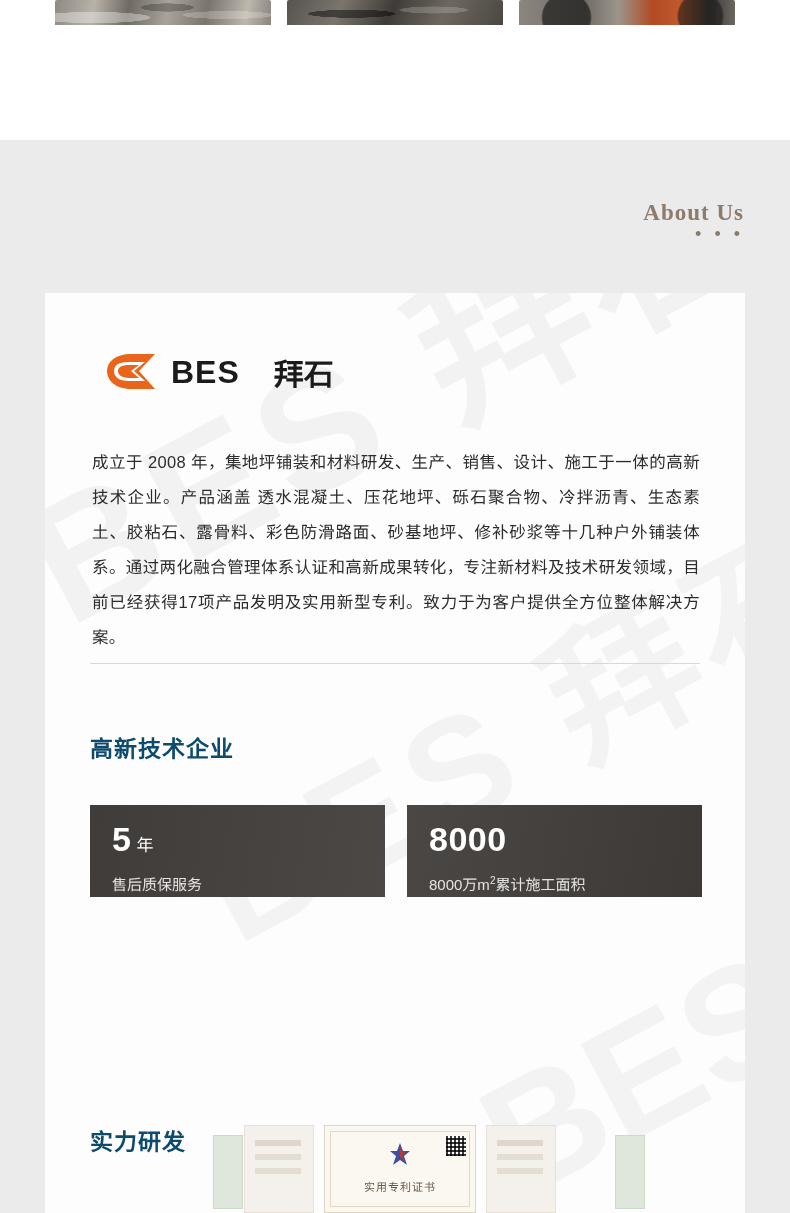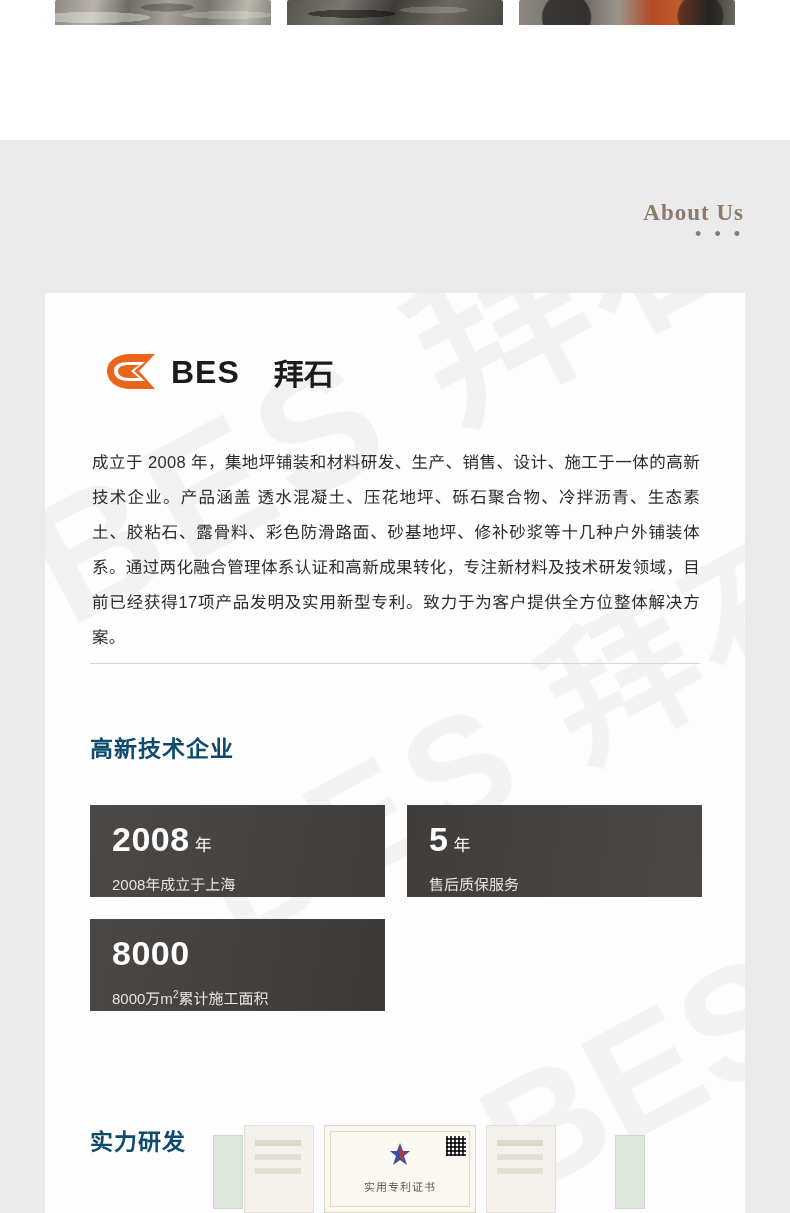--- a/index.html
+++ b/index.html
@@ -248,26 +248,20 @@
   </div>
 
   <p class="intro">成立于 2008 年，集地坪铺装和材料研发、生产、销售、设计、施工于一体的高新技术企业。产品涵盖 透水混凝土、压花地坪、砾石聚合物、冷拌沥青、生态素土、胶粘石、露骨料、彩色防滑路面、砂基地坪、修补砂浆等十几种户外铺装体系。通过两化融合管理体系认证和高新成果转化，专注新材料及技术研发领域，目前已经获得17项产品发明及实用新型专利。致力于为客户提供全方位整体解决方案。</p>
 
   <div class="divider"></div>
 
   <div class="sub-head hi-tech">高新技术企业</div>
 
   <div class="stats">
 
-    <div class="stat dark-a">
-      <div class="stat-num">
-        <span>2008</span><span class="unit">年</span>
-      </div>
-      <div class="stat-desc">2008年成立于上海</div>
-    </div>
 
 
     <div class="stat dark-c">
       <div class="stat-num">
         <span>5</span><span class="unit">年</span>
       </div>
       <div class="stat-desc">售后质保服务</div>
     </div>
 
     <div class="stat dark-d">

